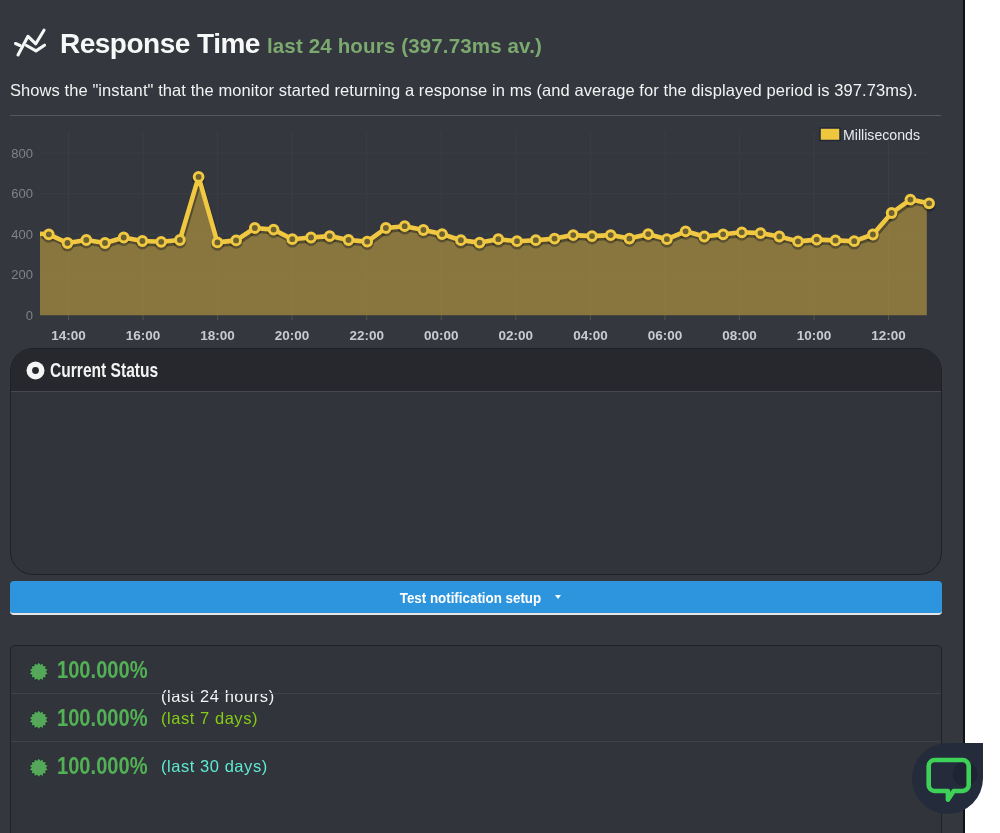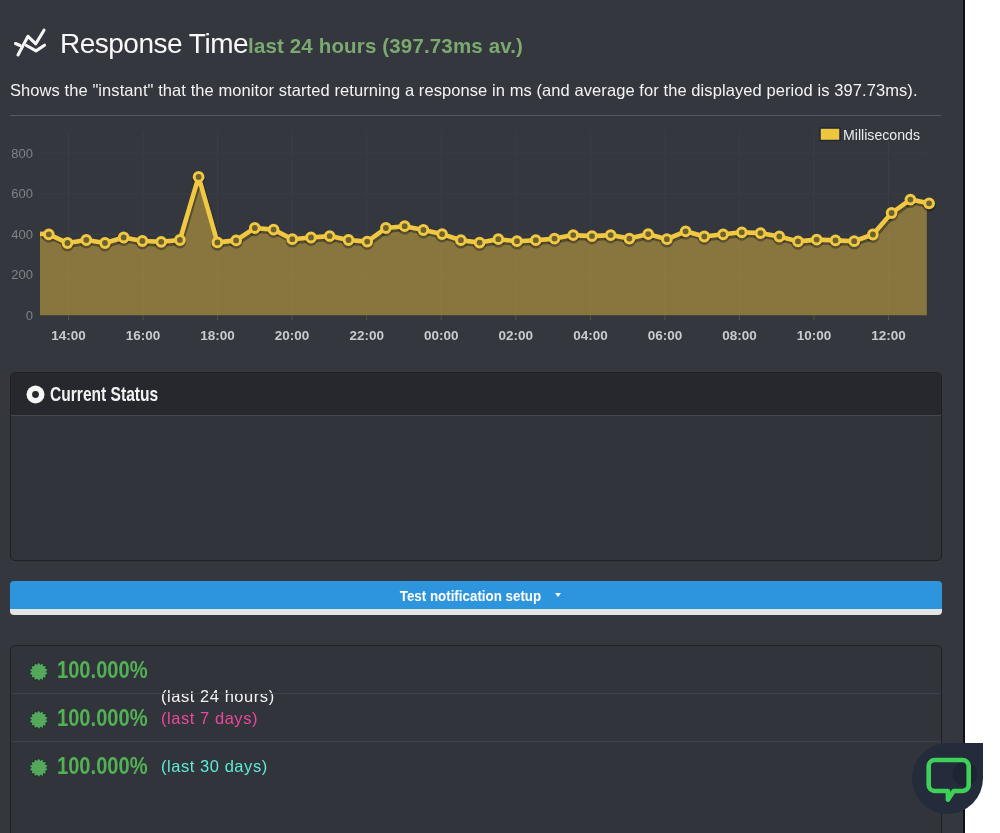--- a/index.html
+++ b/index.html
@@ -1,18 +1,18 @@
 <!DOCTYPE html>
 <html><head><meta charset="utf-8">
 <style>
 html,body{margin:0;padding:0;background:#ffffff;overflow:hidden;font-family:"Liberation Sans",sans-serif;}
 #app{position:relative;width:965px;height:833px;background:#34373e;overflow:hidden;border-right:2px solid #111216;box-sizing:border-box;}
 .hdr{position:absolute;left:60px;top:28px;white-space:nowrap;}
-.hdr .t1{font-size:28px;font-weight:normal;color:#f7f8f8;letter-spacing:-0.5px;}
-.hdr .t2{font-size:20.5px;font-weight:bold;color:#7ba96f;margin-left:0;letter-spacing:0.15px;}
+.hdr .t1{font-size:28px;font-weight:bold;color:#f7f8f8;letter-spacing:-0.5px;}
+.hdr .t2{font-size:20.5px;font-weight:bold;color:#7ba96f;margin-left:7px;letter-spacing:0.15px;}
 .sub{position:absolute;left:10px;top:81px;font-size:16.5px;letter-spacing:0.08px;color:#f2f3f3;white-space:nowrap;}
 .sep{position:absolute;left:10px;top:115px;width:931px;height:0;border-top:1px solid #55585e;}
 .panel{position:absolute;left:10px;width:932px;background:#31343a;border:1px solid #202125;border-radius:5px;box-sizing:border-box;overflow:hidden;}
 .phead{position:relative;height:42px;background:#26282d;border-bottom:1px solid #45484e;color:#f1f2f2;}
 .phead .lbl{position:absolute;left:39px;top:0;line-height:42px;font-size:20.5px;font-weight:bold;white-space:nowrap;transform:scaleX(0.76);transform-origin:0 50%;}
 .rowline{border-top:1px solid #3f424b;}
 </style></head>
 <body>
 <div id="app">
 
@@ -174,49 +174,49 @@
 <circle cx="835.5" cy="240.4" r="4.4" fill="#6b602f" stroke="#f0c841" stroke-width="3"></circle>
 <circle cx="854.2" cy="241.2" r="4.4" fill="#6b602f" stroke="#f0c841" stroke-width="3"></circle>
 <circle cx="872.9" cy="234.5" r="4.4" fill="#6b602f" stroke="#f0c841" stroke-width="3"></circle>
 <circle cx="891.6" cy="213.0" r="4.4" fill="#6b602f" stroke="#f0c841" stroke-width="3"></circle>
 <circle cx="910.4" cy="199.6" r="4.4" fill="#6b602f" stroke="#f0c841" stroke-width="3"></circle>
 <circle cx="929.1" cy="203.3" r="4.4" fill="#6b602f" stroke="#f0c841" stroke-width="3"></circle>
 <rect x="820" y="128" width="20" height="12.5" fill="#eec73f" stroke="#22283a" stroke-width="1.5"></rect>
 <text x="843" y="140" font-size="15" fill="#e9ebee" textLength="77" lengthAdjust="spacingAndGlyphs">Milliseconds</text>
 </svg>
 
-<div class="panel" style="top:372px;height:189px;">
+<div class="panel" style="top:348px;height:227px;border-radius:23px;">
   <div class="phead">
     <svg width="19" height="19" viewBox="0 0 19 19" style="position:absolute;left:15px;top:12px">
           <circle cx="9.5" cy="9.5" r="9" fill="#f4f5f5"></circle>
           <circle cx="9.5" cy="9.5" r="3.4" fill="#26282d"></circle>
         </svg>
     <span class="lbl">Current Status</span>
   </div>
 </div>
 
-<div style="position:absolute;left:10px;top:581px;width:932px;height:34px;background:#2d94de;border-bottom:6px solid #e5e5e5;border-radius:4px;box-sizing:border-box;display:flex;align-items:center;justify-content:center;color:#fff;font-size:15px;font-weight:bold;">
+<div style="position:absolute;left:10px;top:581px;width:932px;height:34px;background:#2d94de;border-bottom:2px solid #e5e5e5;border-radius:4px;box-sizing:border-box;display:flex;align-items:center;justify-content:center;color:#fff;font-size:15px;font-weight:bold;">
       <span style="display:inline-block;transform:scaleX(0.89);white-space:nowrap;">Test notification setup</span>
       <span style="display:inline-block;margin-left:5px;width:0;height:0;border-left:3.5px solid transparent;border-right:3.5px solid transparent;border-top:4.5px solid #fff;"></span>
     </div>
 
 <div class="panel" style="top:645px;height:300px;">
   <div style="position:relative;height:47px;">
     <svg width="19.5" height="19.5" viewBox="0 0 24 24" style="position:absolute;left:17.5px;top:16px">
           <path fill="#55a85a" stroke="rgba(18,24,38,0.55)" stroke-width="1.2" d="M12.00,0.00 L14.05,3.03 L17.21,1.19 L17.74,4.81 L21.38,4.52 L20.29,8.01 L23.70,9.33 L21.20,12.00 L23.70,14.67 L20.29,15.99 L21.38,19.48 L17.74,19.19 L17.21,22.81 L14.05,20.97 L12.00,24.00 L9.95,20.97 L6.79,22.81 L6.26,19.19 L2.62,19.48 L3.71,15.99 L0.30,14.67 L2.80,12.00 L0.30,9.33 L3.71,8.01 L2.62,4.52 L6.26,4.81 L6.79,1.19 L9.95,3.03 Z"></path>
         </svg>
     <span style="position:absolute;left:46px;top:9.5px;font-size:24px;line-height:1.2;font-weight:bold;color:#52b155;transform:scaleX(0.838);transform-origin:0 0;">100.000%</span>
     <span style="position:absolute;left:150px;top:14.5px;font-size:16.5px;letter-spacing:0.55px;color:#f2f3f3;margin-top:26px;">(last 24 hours)</span>
   </div>
   <div class="rowline" style="position:relative;height:47px;">
     <svg width="19.5" height="19.5" viewBox="0 0 24 24" style="position:absolute;left:17.5px;top:16px">
           <path fill="#55a85a" stroke="rgba(18,24,38,0.55)" stroke-width="1.2" d="M12.00,0.00 L14.05,3.03 L17.21,1.19 L17.74,4.81 L21.38,4.52 L20.29,8.01 L23.70,9.33 L21.20,12.00 L23.70,14.67 L20.29,15.99 L21.38,19.48 L17.74,19.19 L17.21,22.81 L14.05,20.97 L12.00,24.00 L9.95,20.97 L6.79,22.81 L6.26,19.19 L2.62,19.48 L3.71,15.99 L0.30,14.67 L2.80,12.00 L0.30,9.33 L3.71,8.01 L2.62,4.52 L6.26,4.81 L6.79,1.19 L9.95,3.03 Z"></path>
         </svg>
     <span style="position:absolute;left:46px;top:9.5px;font-size:24px;line-height:1.2;font-weight:bold;color:#52b155;transform:scaleX(0.838);transform-origin:0 0;">100.000%</span>
-    <span style="position:absolute;left:150px;top:14.5px;font-size:16.5px;letter-spacing:0.55px;color:#ec4899;">(last 7 days)</span>
+    <span style="position:absolute;left:150px;top:14.5px;font-size:16.5px;letter-spacing:0.55px;color:#84cc16;">(last 7 days)</span>
   </div>
   <div class="rowline" style="position:relative;height:47px;">
     <svg width="19.5" height="19.5" viewBox="0 0 24 24" style="position:absolute;left:17.5px;top:16px">
           <path fill="#55a85a" stroke="rgba(18,24,38,0.55)" stroke-width="1.2" d="M12.00,0.00 L14.05,3.03 L17.21,1.19 L17.74,4.81 L21.38,4.52 L20.29,8.01 L23.70,9.33 L21.20,12.00 L23.70,14.67 L20.29,15.99 L21.38,19.48 L17.74,19.19 L17.21,22.81 L14.05,20.97 L12.00,24.00 L9.95,20.97 L6.79,22.81 L6.26,19.19 L2.62,19.48 L3.71,15.99 L0.30,14.67 L2.80,12.00 L0.30,9.33 L3.71,8.01 L2.62,4.52 L6.26,4.81 L6.79,1.19 L9.95,3.03 Z"></path>
         </svg>
     <span style="position:absolute;left:46px;top:9.5px;font-size:24px;line-height:1.2;font-weight:bold;color:#52b155;transform:scaleX(0.838);transform-origin:0 0;">100.000%</span>
     <span style="position:absolute;left:150px;top:14.5px;font-size:16.5px;letter-spacing:0.55px;color:#5eead4;">(last 30 days)</span>
   </div>
 </div>
 

